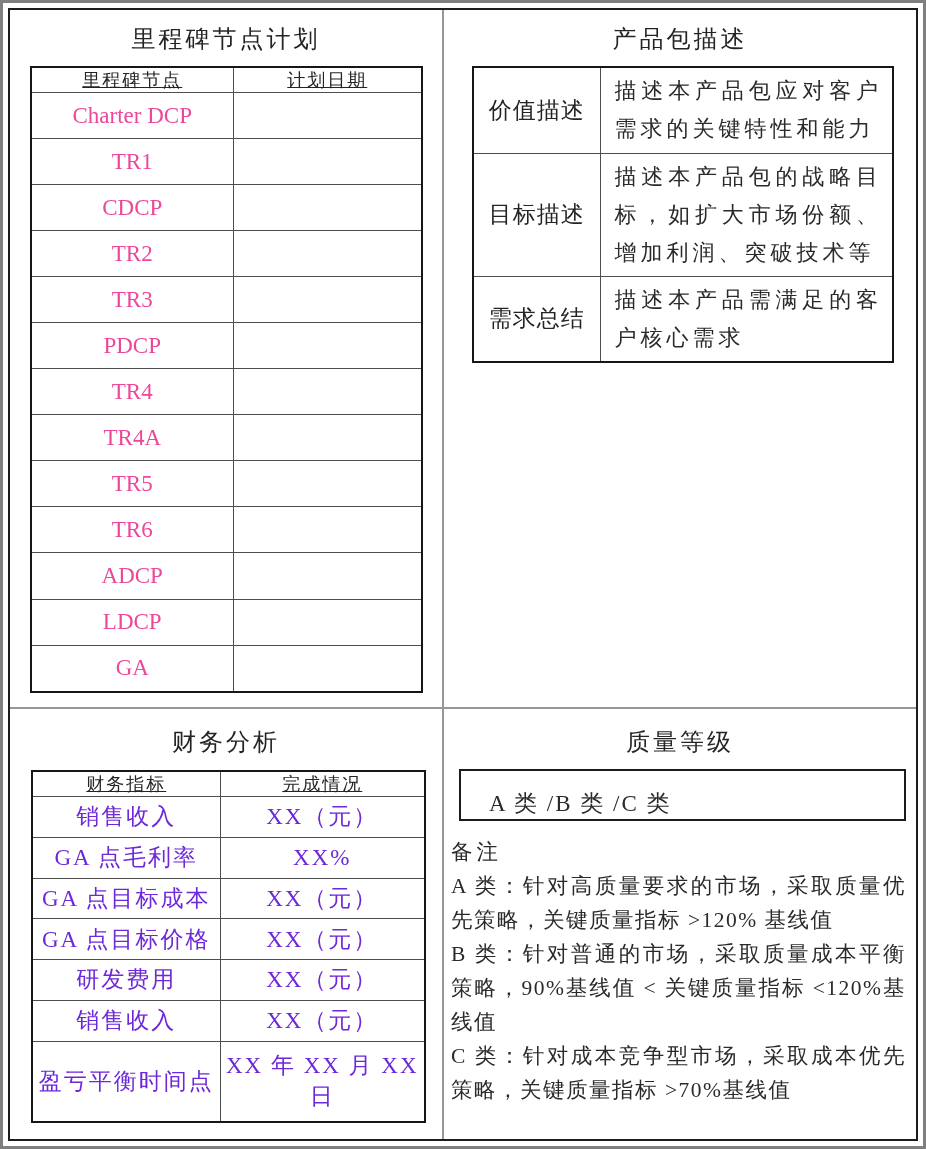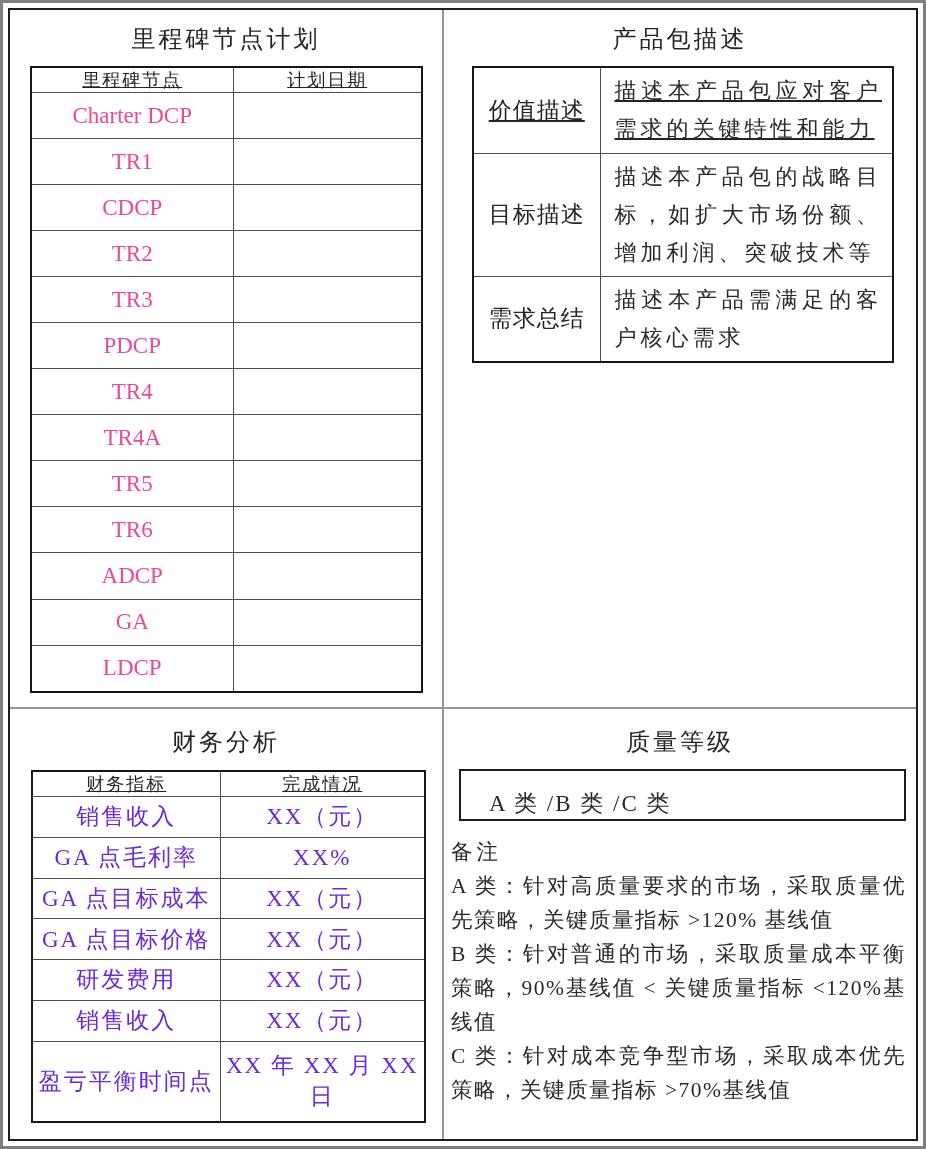--- a/index.html
+++ b/index.html
@@ -36,21 +36,21 @@
   table.tbl th{
     font-family:"Liberation Sans", sans-serif;font-weight:500;
     font-size:18px;letter-spacing:2px;color:#242424;text-decoration:underline;
   }
   .serif{font-family:"Liberation Serif", serif;}
   
   .milestone-tbl{margin:10px 0 0 20px;width:393px;height:627px;}
   .milestone-tbl td{font-size:23px;color:#ec4899;}
   
   .product-tbl{margin:10px 0 0 28px;width:422px;}
-  .product-tbl tr:nth-child(1){height:86px;text-decoration:underline;}
+  .product-tbl tr:nth-child(1){height:86px;}
   .product-tbl tr:nth-child(2){height:117px;}
   .product-tbl tr:nth-child(3){height:85px;}
   .product-tbl td.label{
     font-family:"Liberation Sans", sans-serif;font-size:23px;
     letter-spacing:1px;color:#242424;
   }
   .product-tbl td.desc{
     font-size:22px;line-height:38px;text-align:justify;
     letter-spacing:4px;padding:4px 10px 4px 14px;color:#2a2a2a;
   }
@@ -142,26 +142,26 @@
               <td class="serif">TR6</td>
               <td class="serif"></td>
             </tr>
 
             <tr>
               <td class="serif">ADCP</td>
               <td class="serif"></td>
             </tr>
 
             <tr>
+              <td class="serif">LDCP</td>
+              <td class="serif"></td>
+            </tr>
+
+            <tr>
               <td class="serif">GA</td>
-              <td class="serif"></td>
-            </tr>
-
-            <tr>
-              <td class="serif">LDCP</td>
               <td class="serif"></td>
             </tr>
 
         </tbody>
       </table>
     </div>
 
     <div class="quad q-tr">
       <div class="q-title">产品包描述</div>
       <table class="tbl product-tbl">

